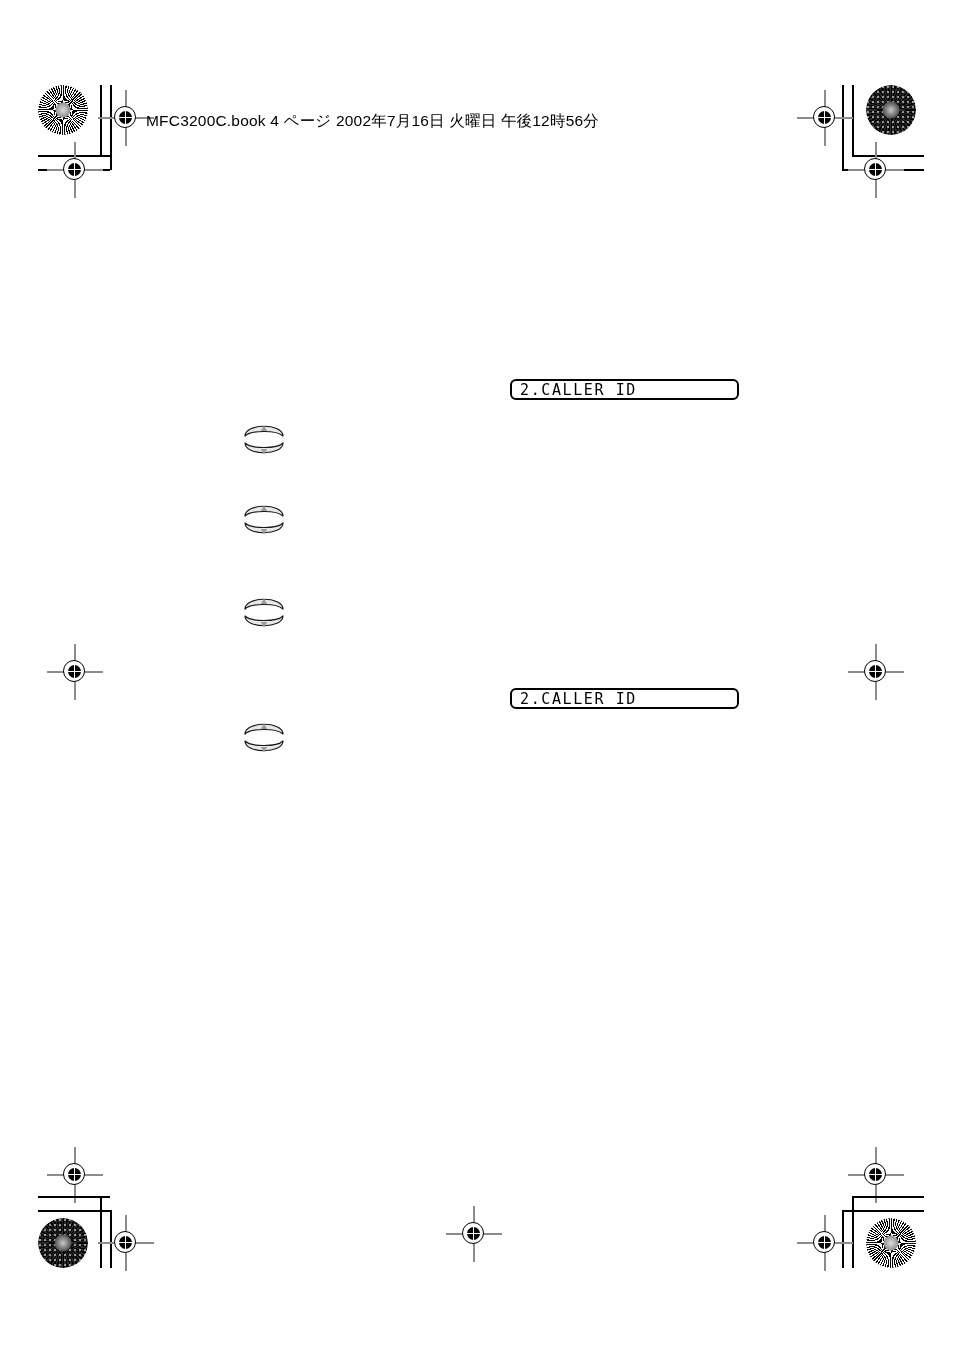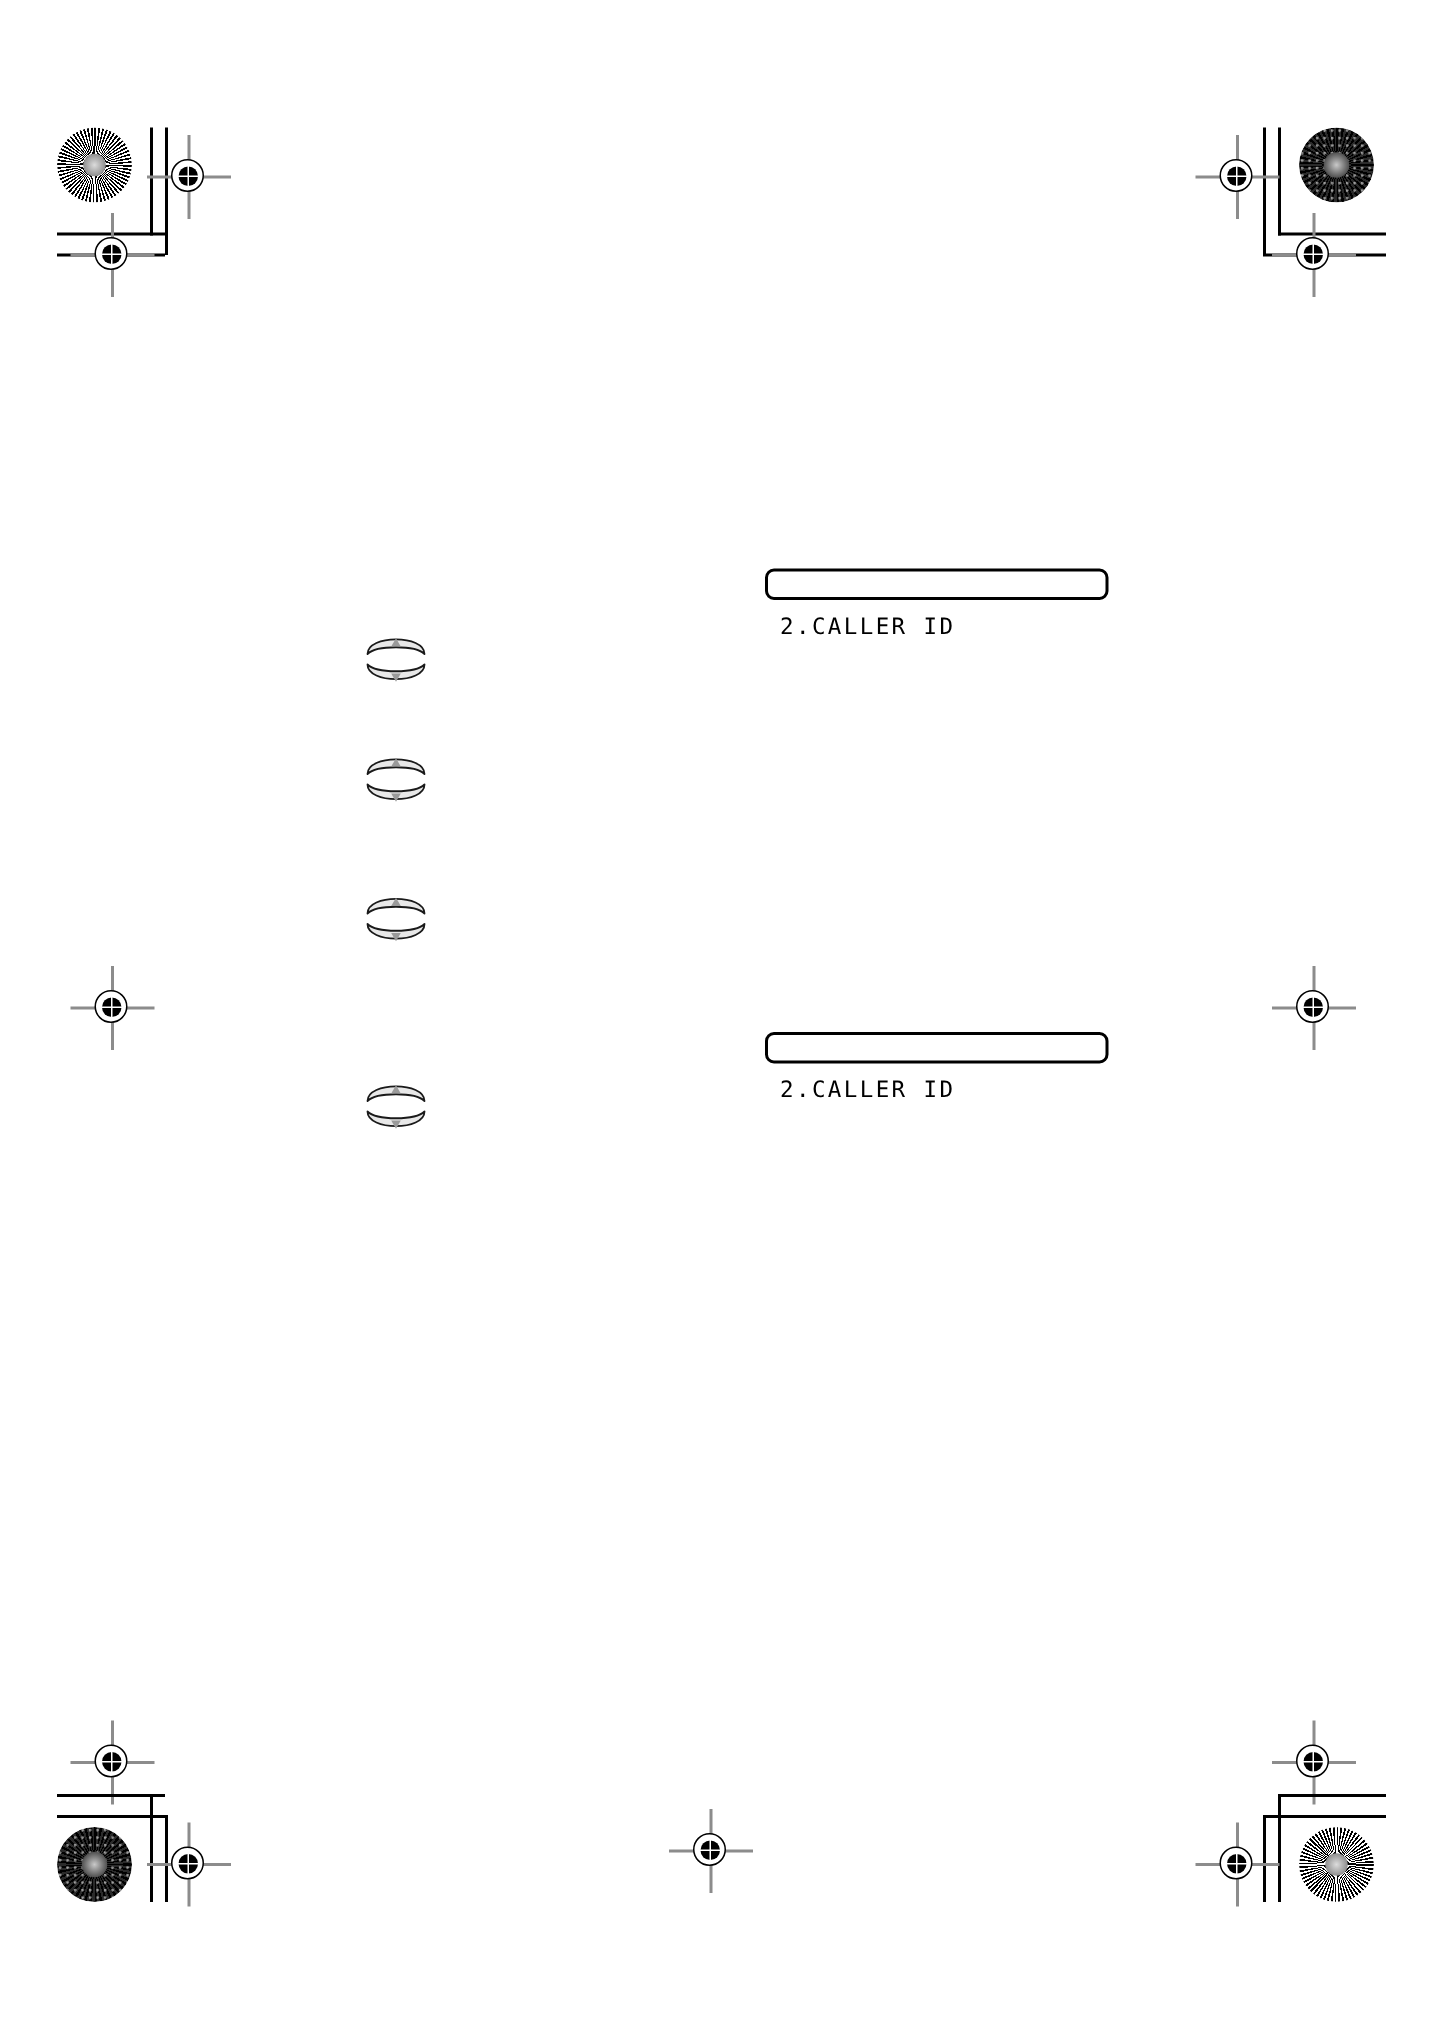--- a/index.html
+++ b/index.html
@@ -147,21 +147,20 @@
     position: absolute;
     left: 8px;
     top: 50%;
     transform: translateY(-50%);
     font-family: "DejaVu Sans Mono", "Liberation Mono", monospace;
     font-size: 15px;
     letter-spacing: 1.6px;
     line-height: 15px;
     white-space: pre;
     color: #000;
-    margin-top: 28px;
   }
 
   
   .navkey-pair {
     position: absolute;
     width: 46px;
     height: 52px;
   }
   .navkey {
     position: absolute;
@@ -295,20 +294,21 @@
     <div class="burst-core"></div>
   </div>
 
   <div class="reg-cross" style="left:797px; top:1215px;">
     <div class="h-line"></div>
     <div class="v-line"></div>
     <div class="ring"></div>
     <div class="dot"></div>
   </div>
 
+  <div class="header-line">MFC3200C.book 4 ページ 2002年7月16日 火曜日 午後12時56分</div>
 
   <div class="lcd" style="left:510px; top:379px;">
     <div class="lcd-text">2.CALLER ID</div>
   </div>
 
   <div class="lcd" style="left:510px; top:688px;">
     <div class="lcd-text">2.CALLER ID</div>
   </div>
 
   <div class="navkey-pair" style="left:241px; top:417px;">

